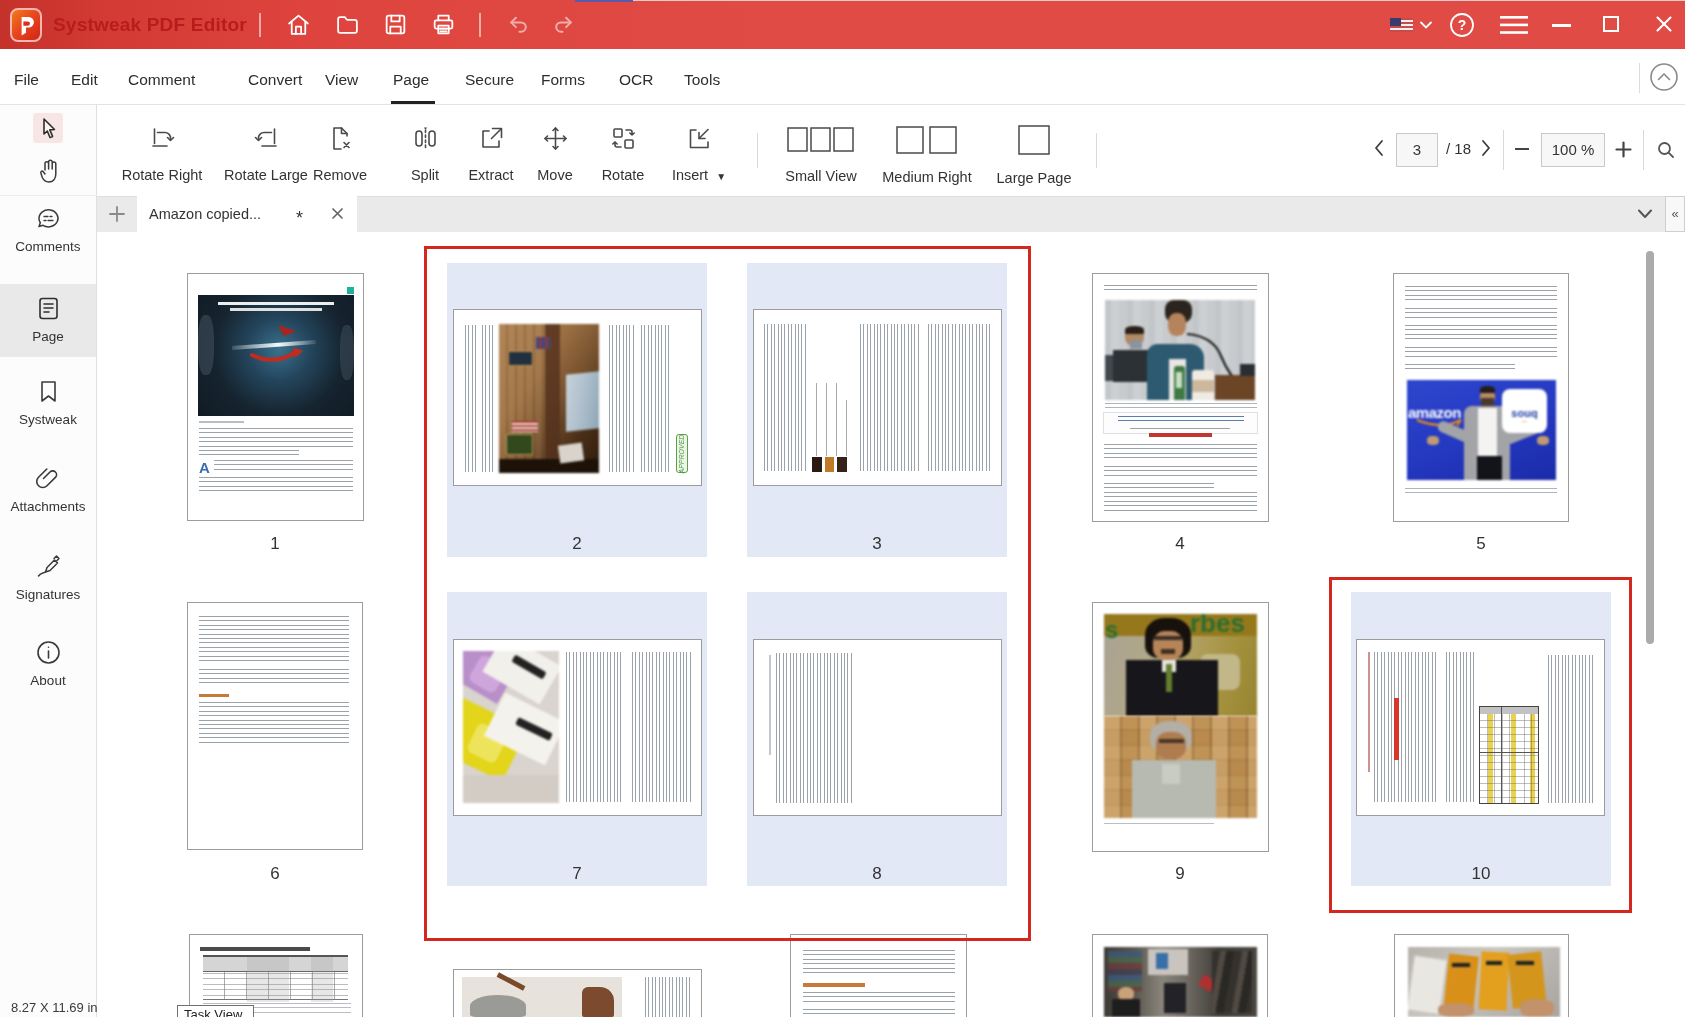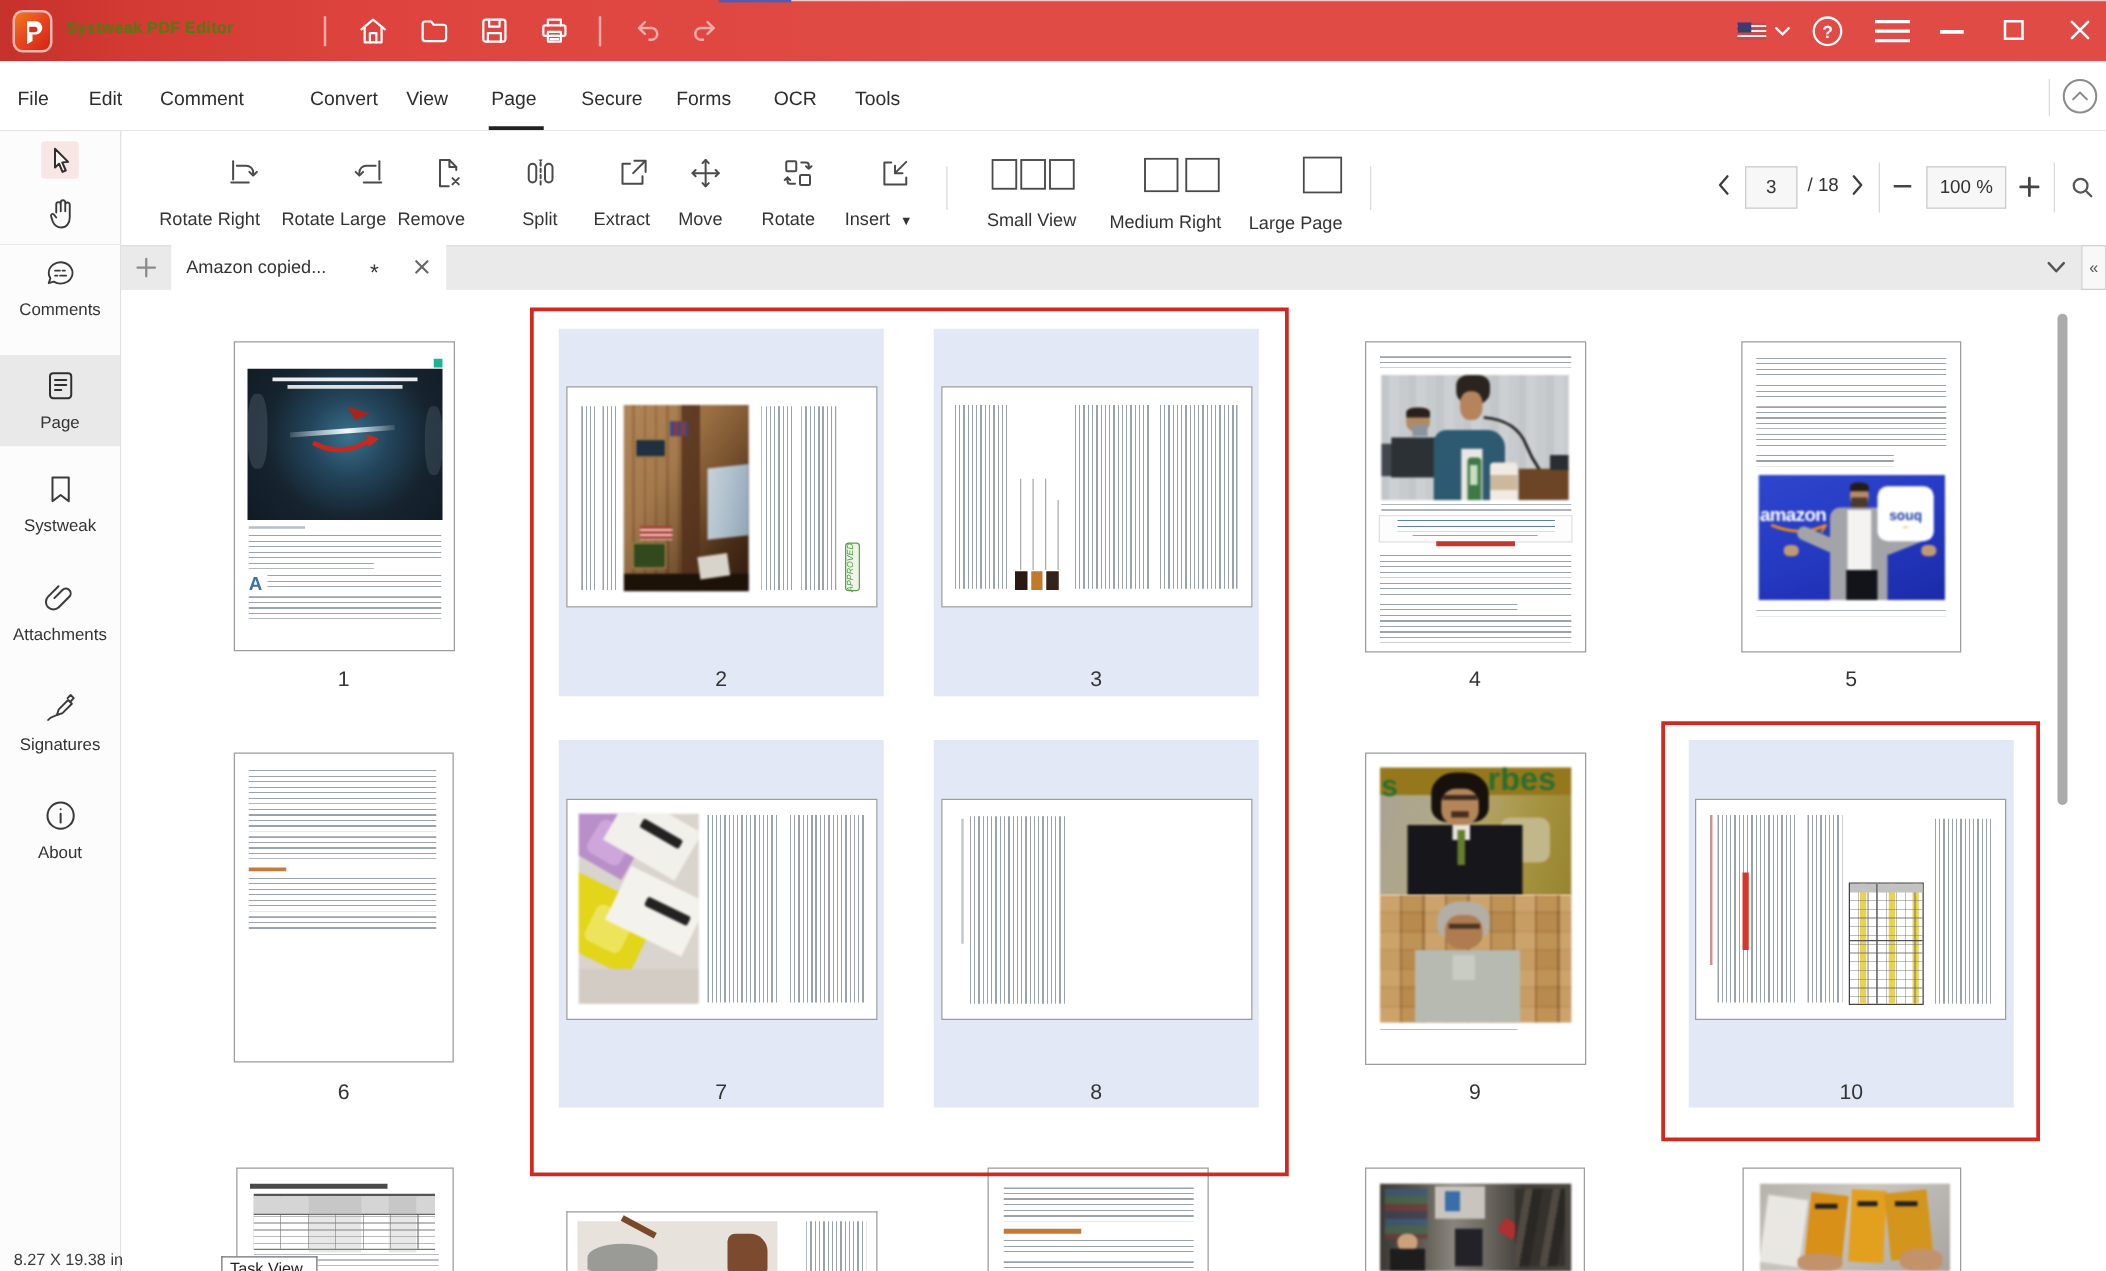--- a/index.html
+++ b/index.html
@@ -8,34 +8,34 @@
 .abs { position:absolute; }
 #stage { position:relative; width:1685px; height:1017px; }
 
 
 #titlebar { position:absolute; left:0; top:0; width:1685px; height:49px;
   background:linear-gradient(90deg,#c5312b 0,#d23a33 6%,#de443d 18%,#e04b45 45%,#e04b45 100%); }
 #topedge1 { position:absolute; left:575px; top:0; width:58px; height:2px; background:#5c5aa8; }
 #topedge2 { position:absolute; left:633px; top:0; width:1052px; height:1px; background:#efc9c7; }
 #logo { position:absolute; left:10px; top:8px; width:32px; height:34px; border-radius:8px;
   border:2px solid #f6b6ae; background:linear-gradient(135deg,#ef7d1a 0%,#e8481f 45%,#d02517 100%); }
-#apptitle { position:absolute; left:53px; top:14px; color:#4d7c0f; font-size:13px; font-weight:bold; letter-spacing:0.2px; }
+#apptitle { position:absolute; left:53px; top:14px; color:#b91c1c; font-size:19px; font-weight:bold; letter-spacing:0.2px; }
 .tsep { position:absolute; top:13px; width:2px; height:24px; background:rgba(255,255,255,0.55); }
 .ticon { position:absolute; top:12px; width:25px; height:25px; }
 .ticon svg { width:100%; height:100%; }
 
 
 #menubar { position:absolute; left:0; top:49px; width:1685px; height:56px; background:#fff;
   border-bottom:1px solid #e3e3e3; }
 .mitem { position:absolute; top:22px; font-size:15.5px; color:#2d2d2d; }
 #pageul { position:absolute; left:391px; top:101px; width:44px; height:3px; background:#222; }
 
 
 #toolbar { position:absolute; left:97px; top:105px; width:1588px; height:91px; background:#fff; }
-.tool { position:absolute; top:14px; text-align:right; color:#333; }
+.tool { position:absolute; top:14px; text-align:center; color:#333; }
 .tool svg { width:27px; height:27px; }
 .tool .lbl { font-size:14.5px; color:#333; margin-top:11px; white-space:nowrap; }
 .vsep { position:absolute; background:#d9d9d9; width:1px; }
 
 
 #leftcol { position:absolute; left:0; top:105px; width:97px; height:912px; background:#fcfcfc;
   border-right:1px solid #e0e0e0; }
 .sitem { position:absolute; left:0; width:96px; text-align:center; color:#333; }
 .sitem svg { width:27px; height:27px; }
 .sitem .slbl { font-size:13.5px; margin-top:3px; }
@@ -498,15 +498,15 @@
     <div class="abs" style="left:108px; top:14px; width:18px; height:4px; background:#222;"></div>
     <div class="abs" style="left:30px; top:56px; width:36px; height:14px; background:#c2926a; border-radius:40%;"></div>
     <div class="abs" style="left:112px; top:52px; width:34px; height:18px; background:#c2926a; border-radius:40%;"></div>
   </div>
 
   <div class="redbox" style="left:424px; top:246px; width:607px; height:695px;"></div>
   <div class="redbox" style="left:1329px; top:577px; width:303px; height:336px;"></div>
 
   <div class="abs" style="left:1646px; top:251px; width:8px; height:393px; background:#ababab; border-radius:4px;"></div>
 
-  <div class="abs" style="left:11px; top:1000px; font-size:13px; color:#3a3a3a;">8.27 X 19.38 in</div>
+  <div class="abs" style="left:11px; top:1000px; font-size:13px; color:#3a3a3a;">8.27 X 11.69 in</div>
   <div class="abs" style="left:177px; top:1005px; width:77px; height:12px; background:#fff; border:1px solid #707070; border-bottom:none; font-size:13px; color:#222; padding:1px 0 0 6px;">Task View</div>
 </div>
 
 </body></html>

